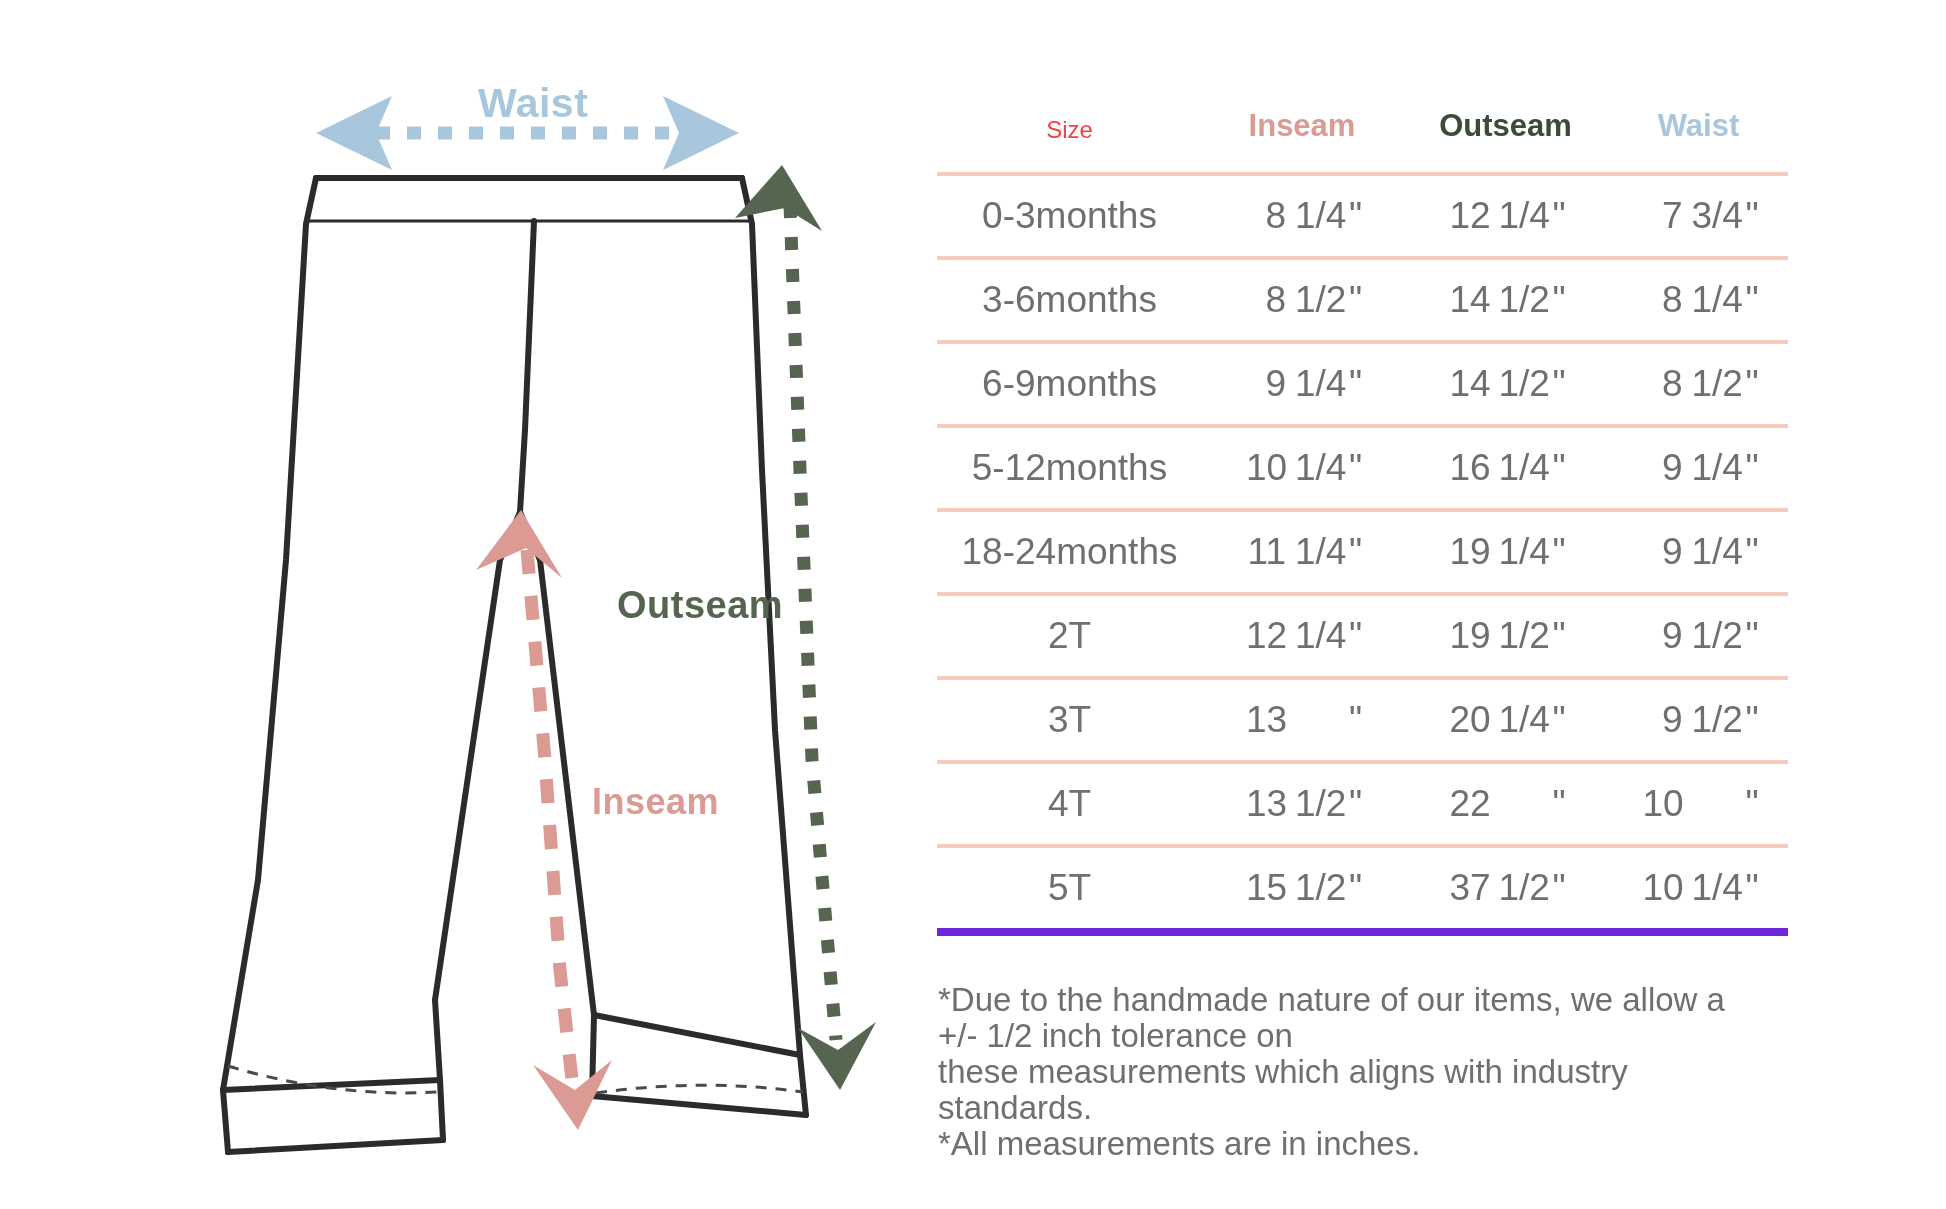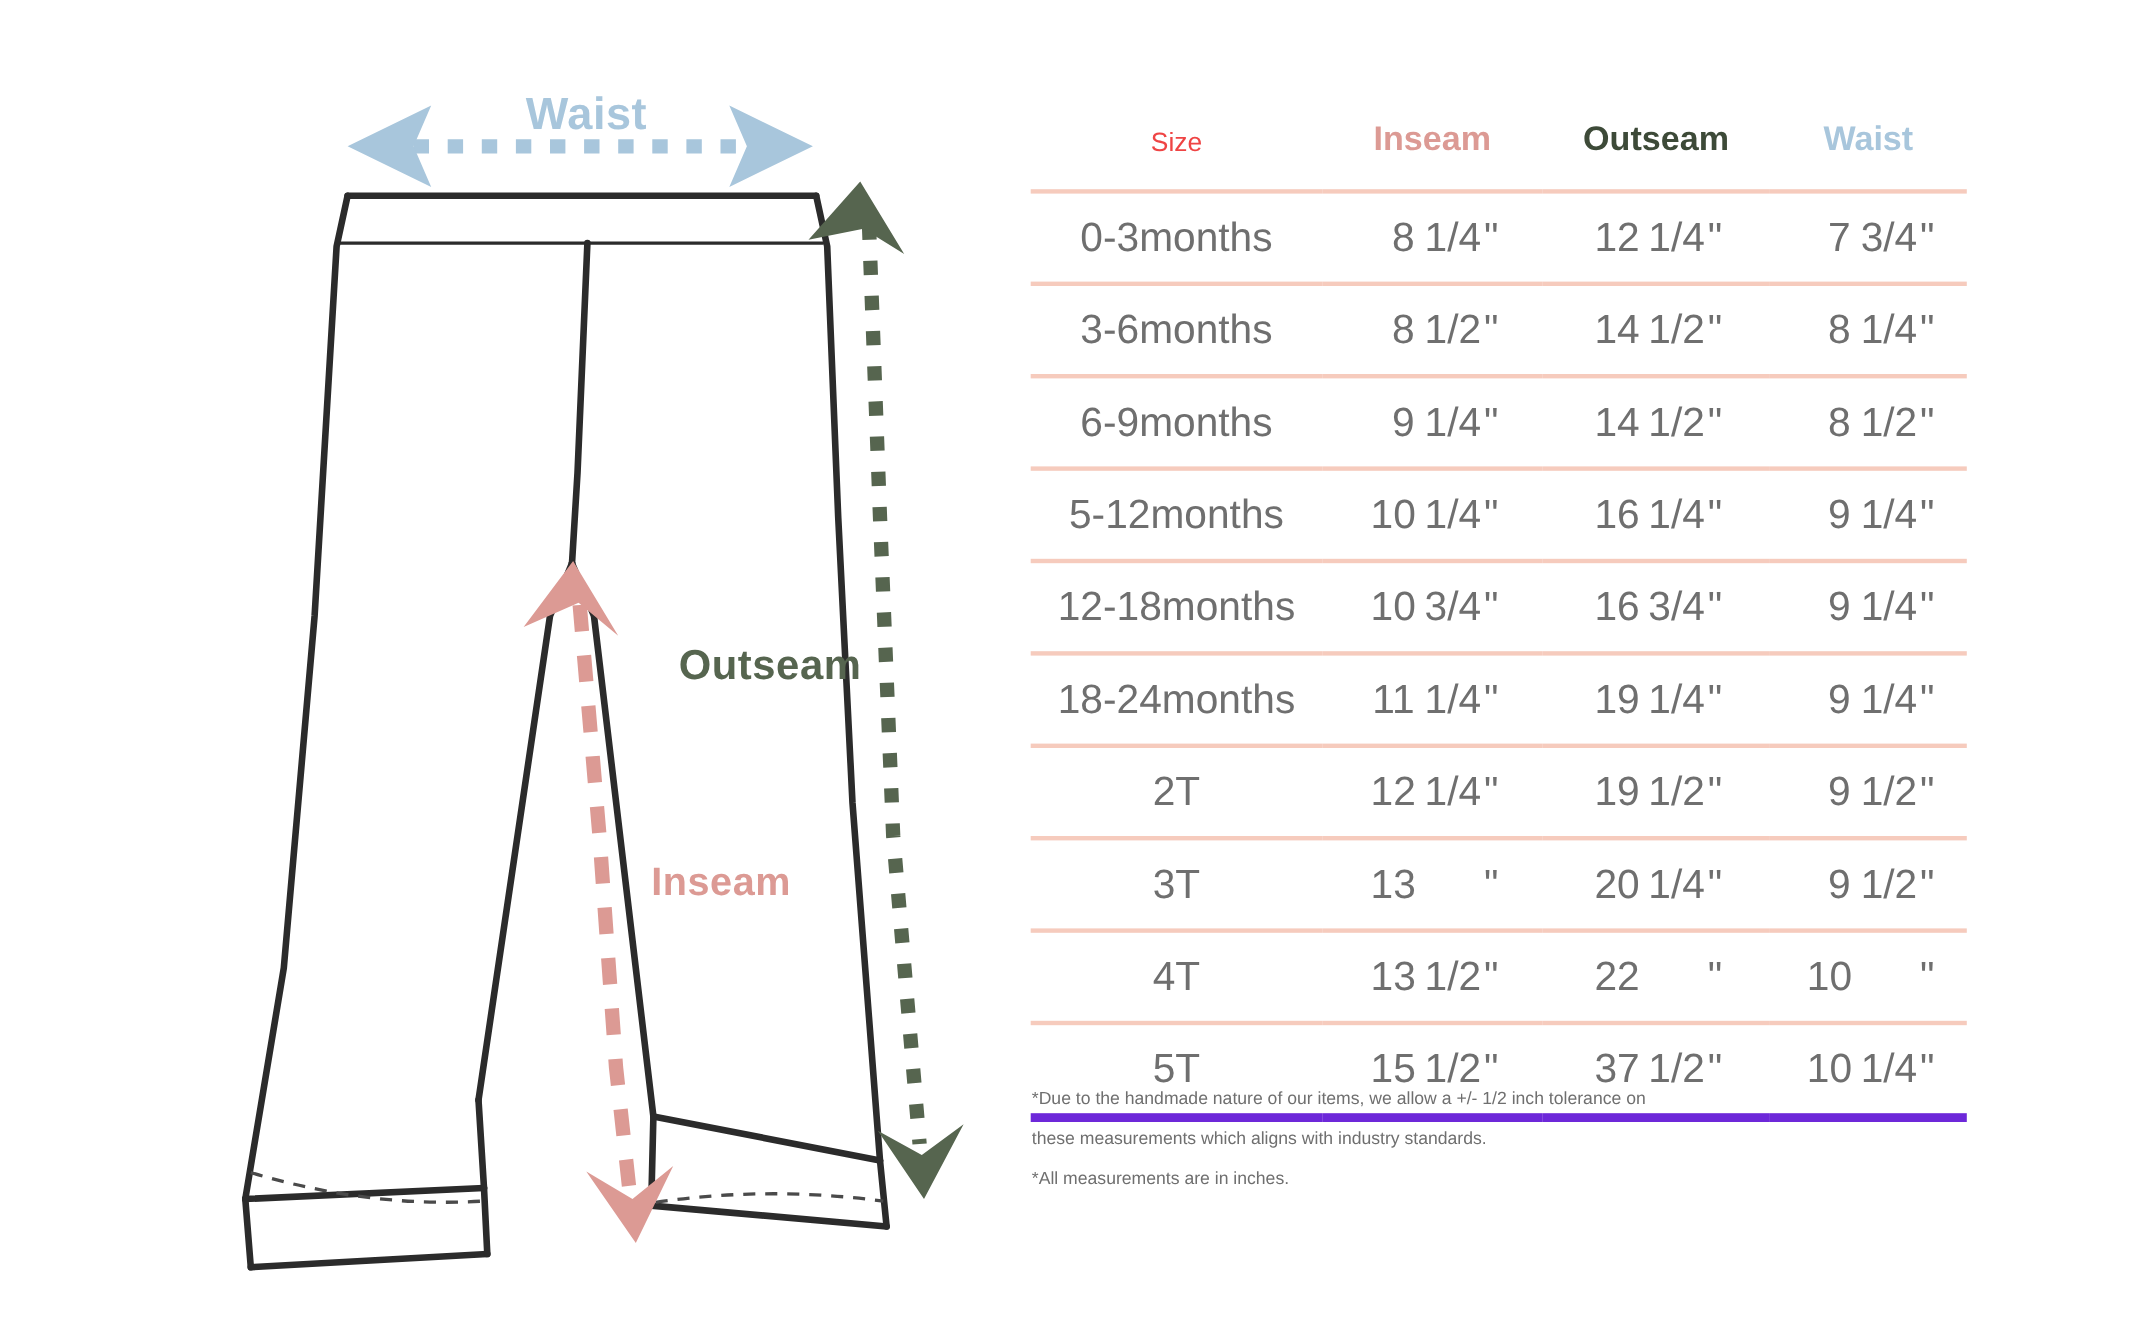--- a/index.html
+++ b/index.html
@@ -115,21 +115,21 @@
   }
   .measure .whole  { display: inline-block; width: 40px; text-align: right; }
   .measure .frac   { display: inline-block; width: 54px; text-align: left; padding-left: 9px; }
   .measure .unit   { display: inline-block; }
 
   #footnote {
     position: absolute;
     left: 1px;
     top: 982px;
     width: 830px;
-    font-size: 16px;
+    font-size: 33px;
     line-height: 36px;
     color: #6f6f6f;
     font-weight: 300;
   }
   #footnote p { margin: 0; }
 </style>
 </head>
 <body>
 
 <div id="page">
@@ -233,26 +233,20 @@
             <td><span class="measure"><span class="whole">14</span><span class="frac">1/2</span><span class="unit">"</span></span></td>
             <td><span class="measure"><span class="whole">8</span><span class="frac">1/2</span><span class="unit">"</span></span></td>
           </tr>
           <tr>
             <td>5-12months</td>
             <td><span class="measure"><span class="whole">10</span><span class="frac">1/4</span><span class="unit">"</span></span></td>
             <td><span class="measure"><span class="whole">16</span><span class="frac">1/4</span><span class="unit">"</span></span></td>
             <td><span class="measure"><span class="whole">9</span><span class="frac">1/4</span><span class="unit">"</span></span></td>
           </tr>
           <tr>
-            <td>12-18months</td>
-            <td><span class="measure"><span class="whole">10</span><span class="frac">3/4</span><span class="unit">"</span></span></td>
-            <td><span class="measure"><span class="whole">16</span><span class="frac">3/4</span><span class="unit">"</span></span></td>
-            <td><span class="measure"><span class="whole">9</span><span class="frac">1/4</span><span class="unit">"</span></span></td>
-          </tr>
-          <tr>
             <td>18-24months</td>
             <td><span class="measure"><span class="whole">11</span><span class="frac">1/4</span><span class="unit">"</span></span></td>
             <td><span class="measure"><span class="whole">19</span><span class="frac">1/4</span><span class="unit">"</span></span></td>
             <td><span class="measure"><span class="whole">9</span><span class="frac">1/4</span><span class="unit">"</span></span></td>
           </tr>
           <tr>
             <td>2T</td>
             <td><span class="measure"><span class="whole">12</span><span class="frac">1/4</span><span class="unit">"</span></span></td>
             <td><span class="measure"><span class="whole">19</span><span class="frac">1/2</span><span class="unit">"</span></span></td>
             <td><span class="measure"><span class="whole">9</span><span class="frac">1/2</span><span class="unit">"</span></span></td>

